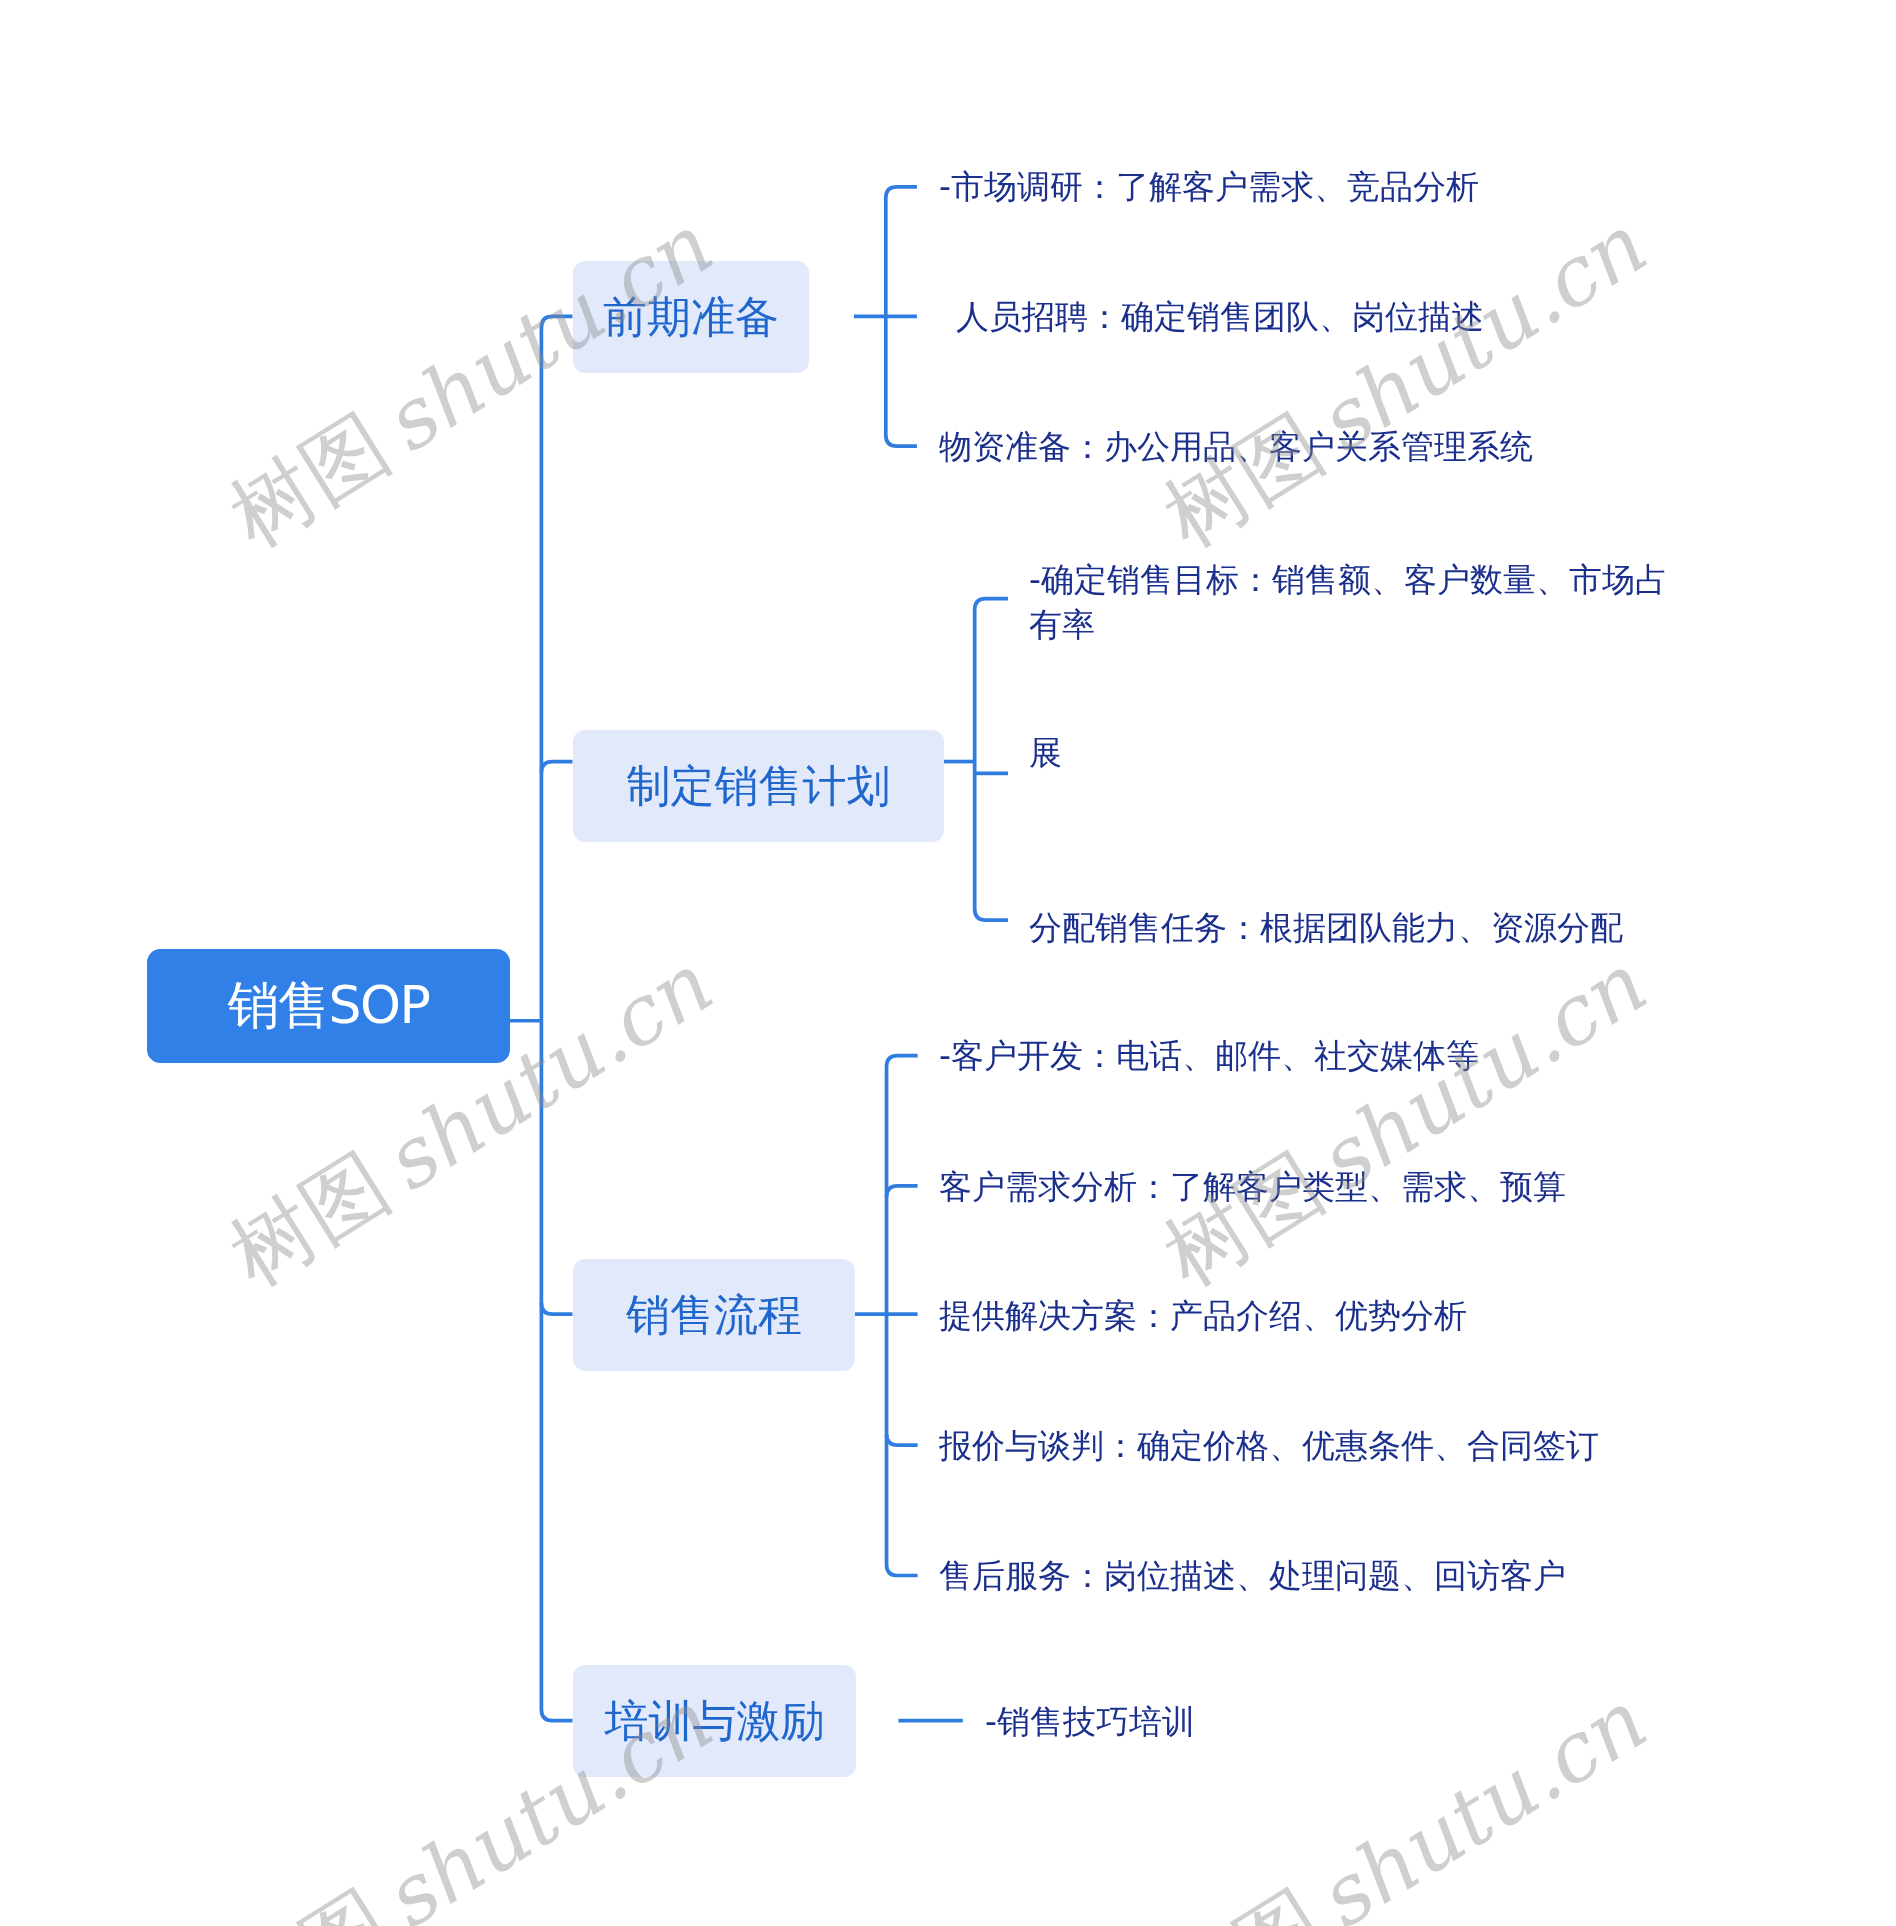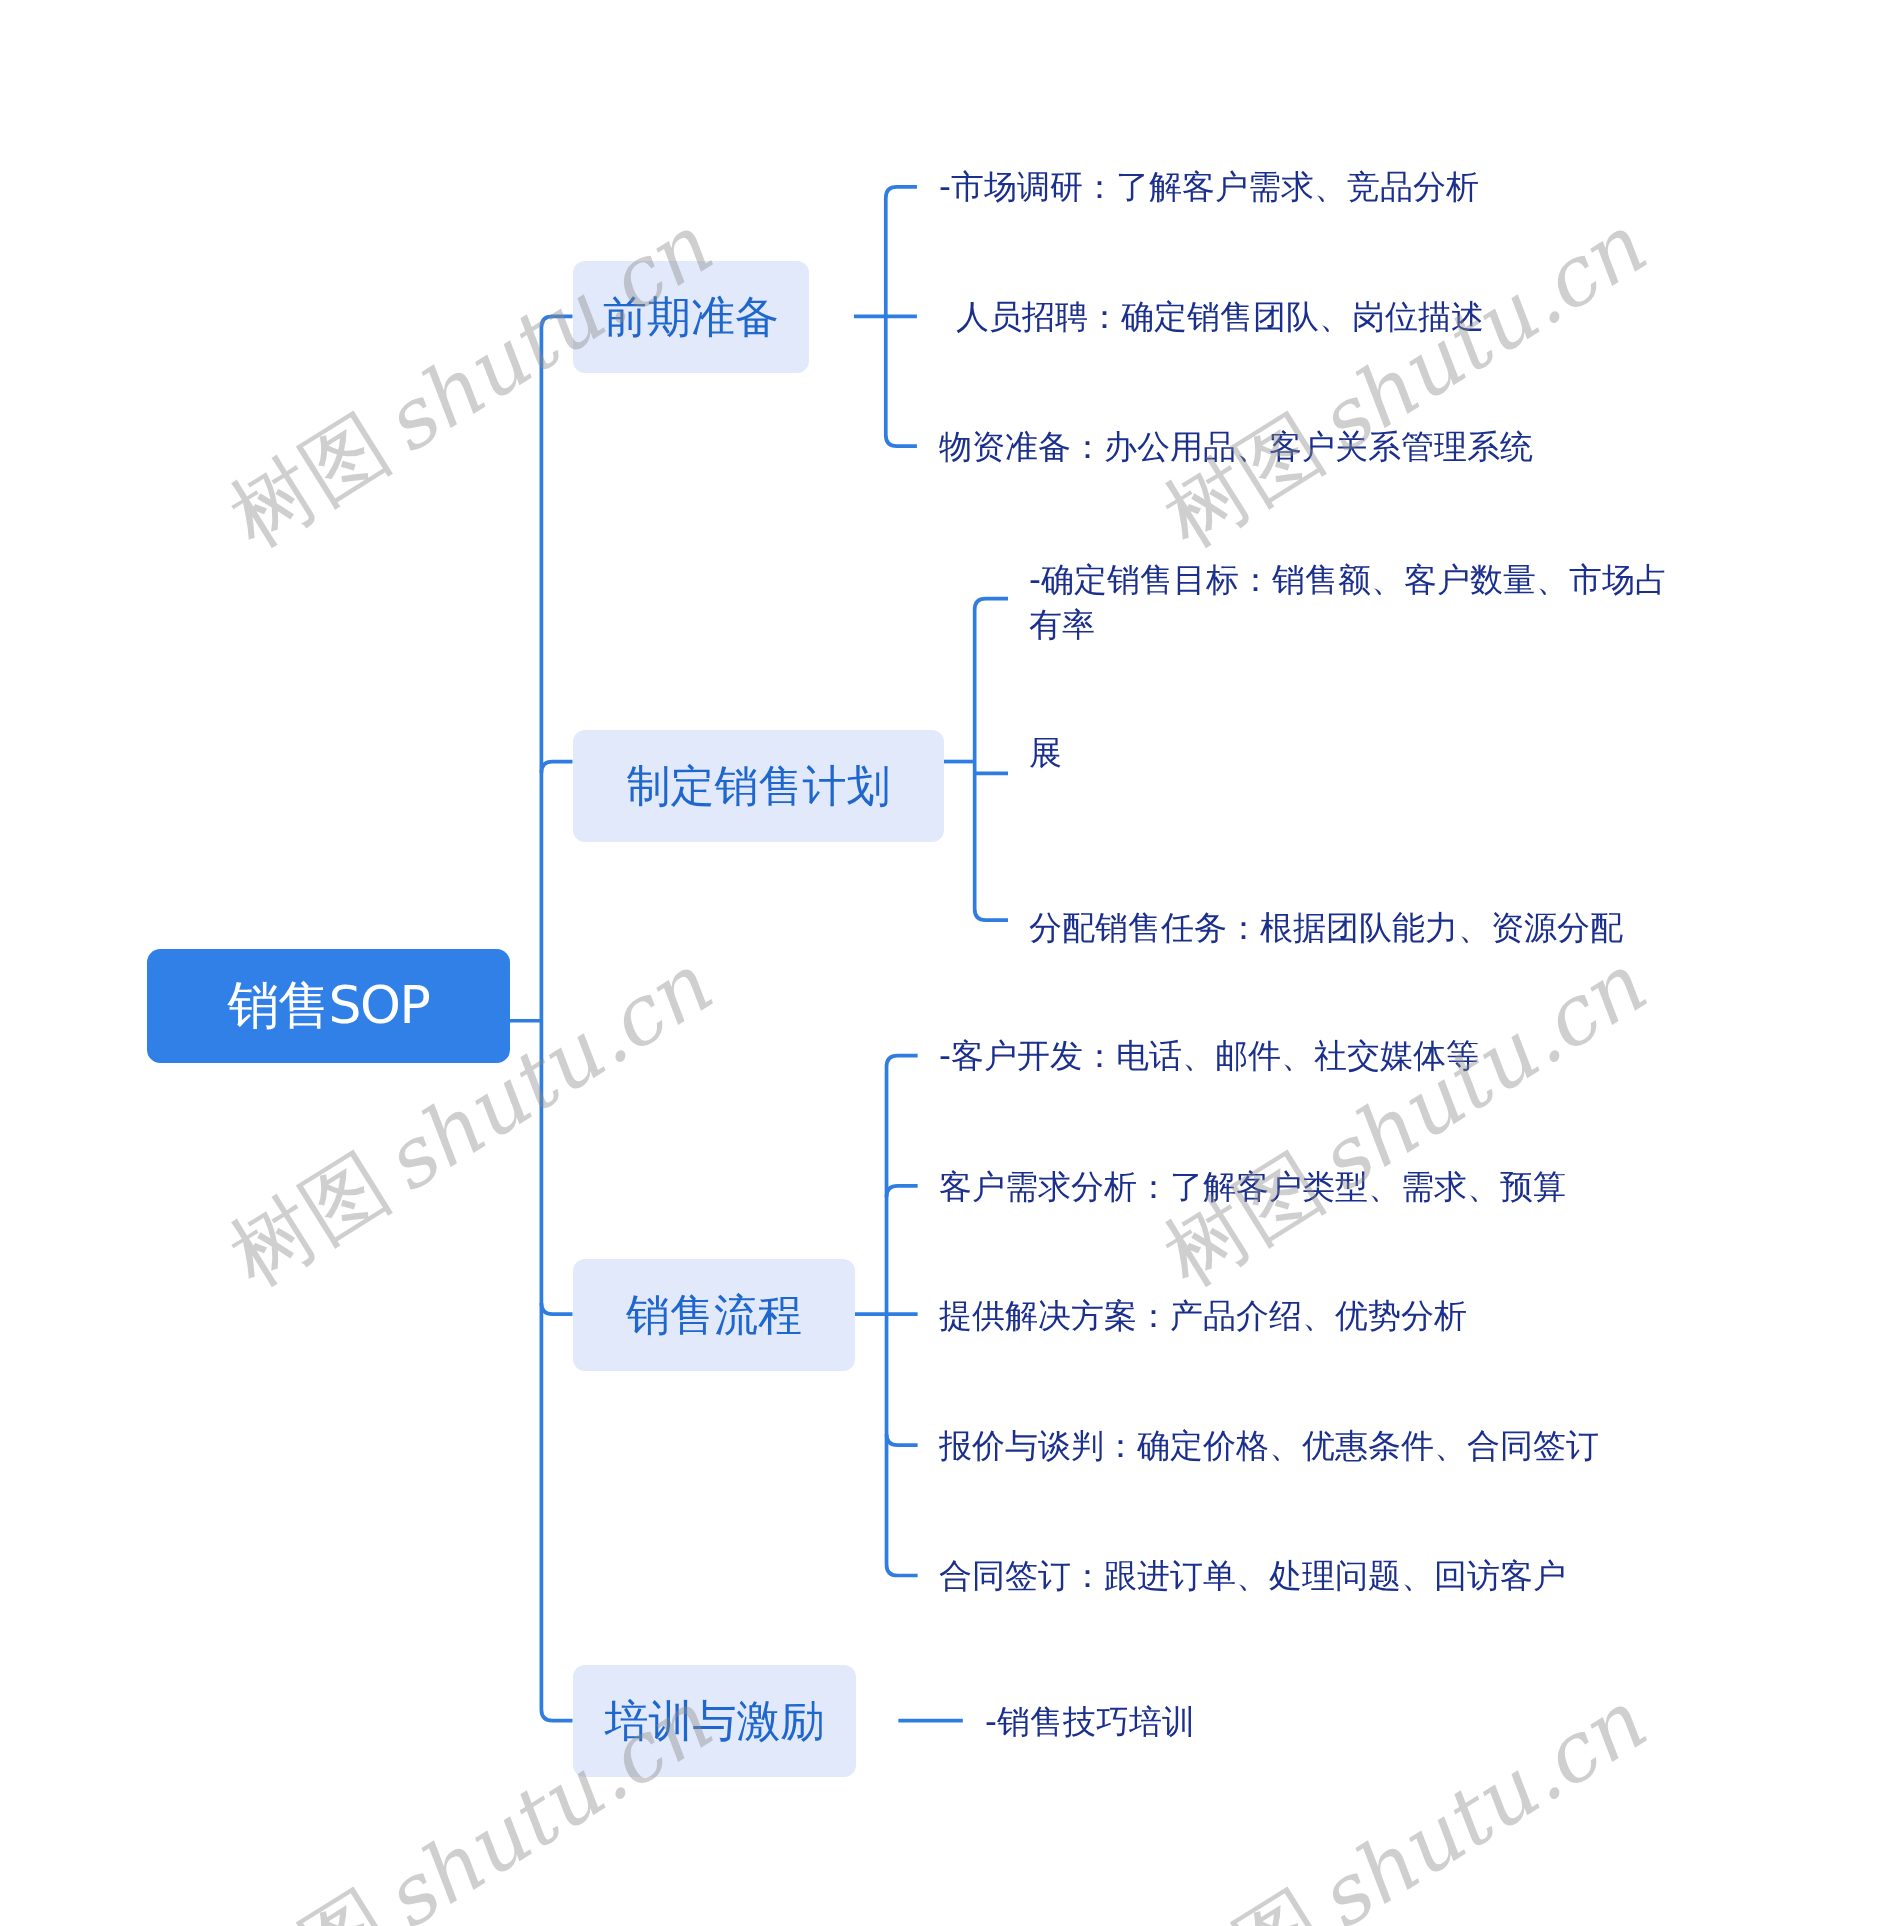--- a/index.html
+++ b/index.html
@@ -102,21 +102,21 @@
   <div class="leaf" style="left:939px;top:1164px;">
     <span class="line">客户需求分析：了解客户类型、需求、预算</span>
   </div>
   <div class="leaf" style="left:939px;top:1293px;">
     <span class="line">提供解决方案：产品介绍、优势分析</span>
   </div>
   <div class="leaf" style="left:939px;top:1423px;">
     <span class="line">报价与谈判：确定价格、优惠条件、合同签订</span>
   </div>
   <div class="leaf" style="left:939px;top:1553px;">
-    <span class="line">合同签订：跟进订单、处理问题、回访客户</span>
+    <span class="line">售后服务：岗位描述、处理问题、回访客户</span>
   </div>
 
   <div class="leaf" style="left:985px;top:1699px;">
     <span class="line">-销售技巧培训</span>
   </div>
 
   <div class="watermark" style="left:472px;top:381px;">
     <span>树图</span>
       <span class="wm-en">shutu.cn</span>
   </div>

